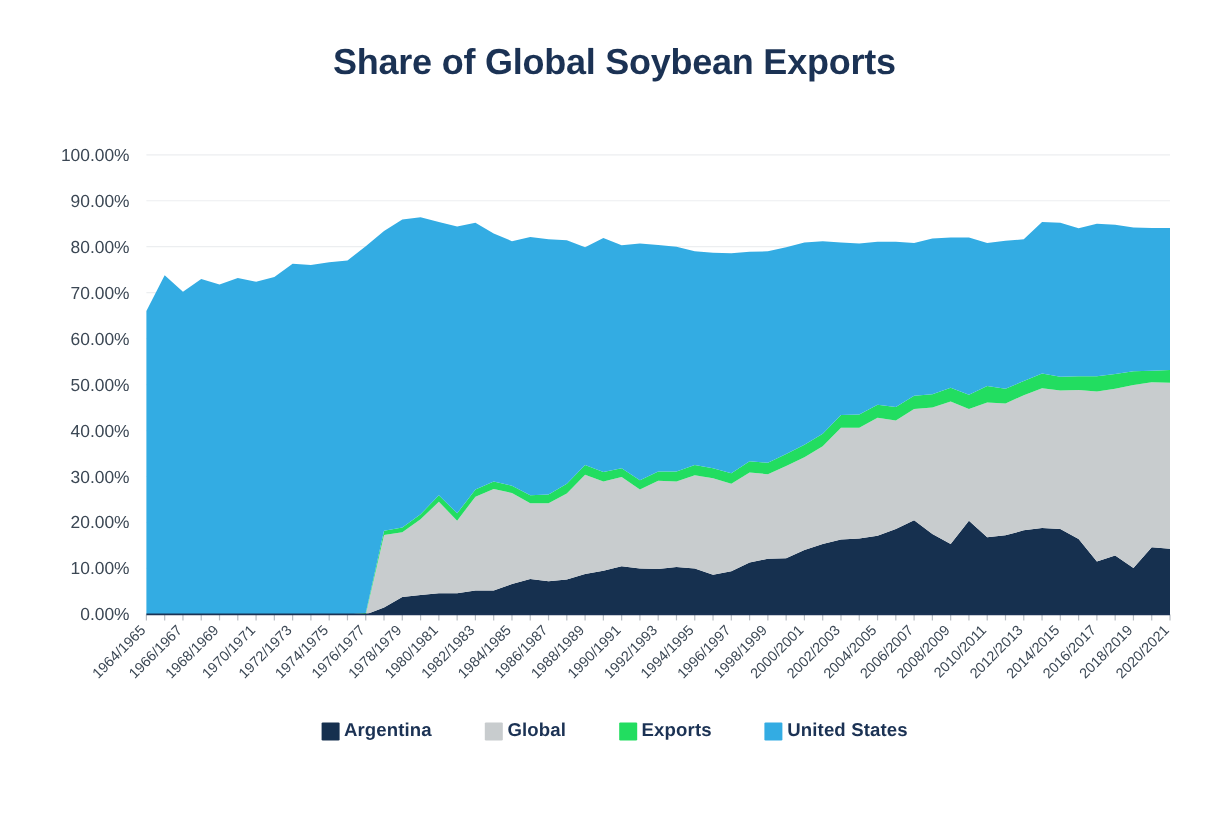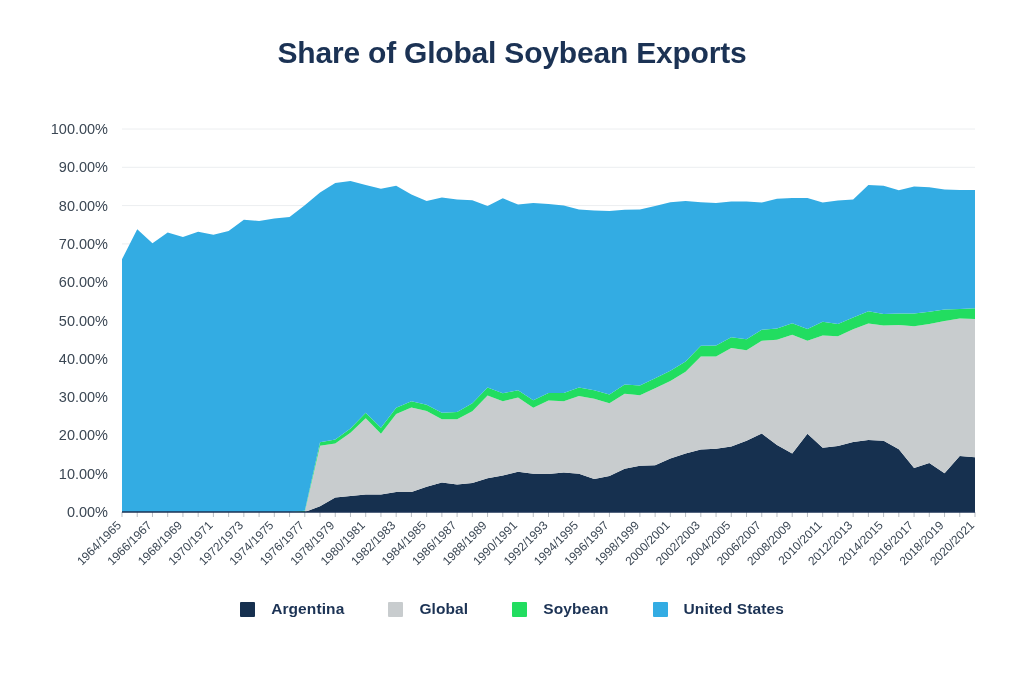--- a/index.html
+++ b/index.html
@@ -61,21 +61,21 @@
     top: 600px;
     width: 1024px;
     display: flex;
     justify-content: center;
     align-items: center;
     gap: 44px;
   }
   .legend-item {
     display: flex;
     align-items: center;
-    gap: 16px;
+    gap: 4px;
     text-align: right;
   }
   .legend-swatch {
     width: 15px;
     height: 15px;
     display: block;
     border-radius: 1px;
   }
   .legend-label {
     font-size: 15.5px;
@@ -224,21 +224,21 @@
       <div class="legend-item">
         <span class="legend-swatch" style="background: rgb(22, 48, 79);"></span>
         <span class="legend-label">Argentina</span>
       </div>
       <div class="legend-item">
         <span class="legend-swatch" style="background: rgb(200, 204, 206);"></span>
         <span class="legend-label">Global</span>
       </div>
       <div class="legend-item">
         <span class="legend-swatch" style="background: rgb(34, 221, 96);"></span>
-        <span class="legend-label">Soybean</span>
+        <span class="legend-label">Exports</span>
       </div>
       <div class="legend-item">
         <span class="legend-swatch" style="background: rgb(51, 172, 227);"></span>
         <span class="legend-label">United States</span>
       </div>
     </div>
 
 </div>
 
 </body></html>

